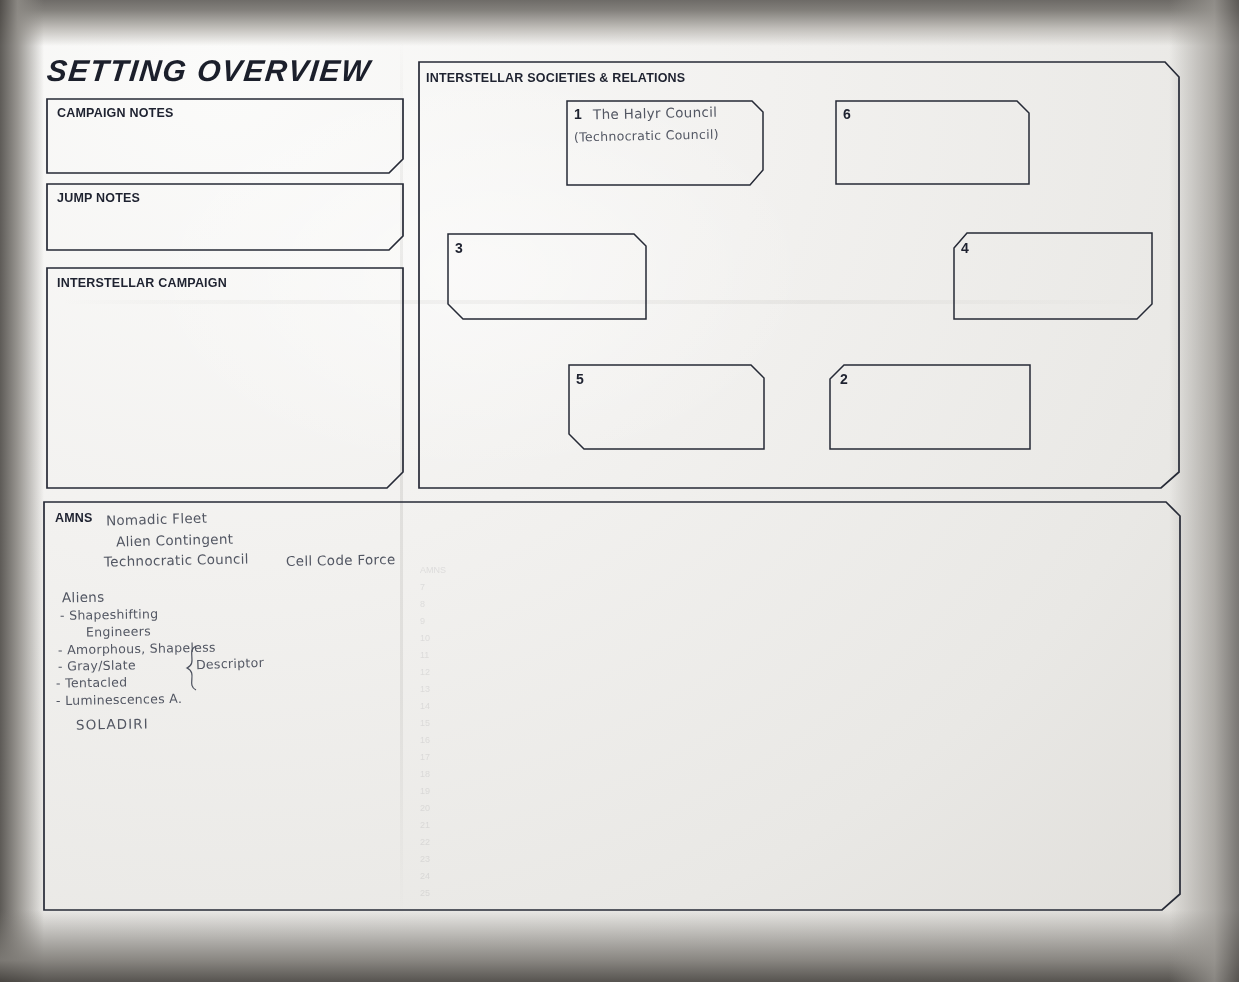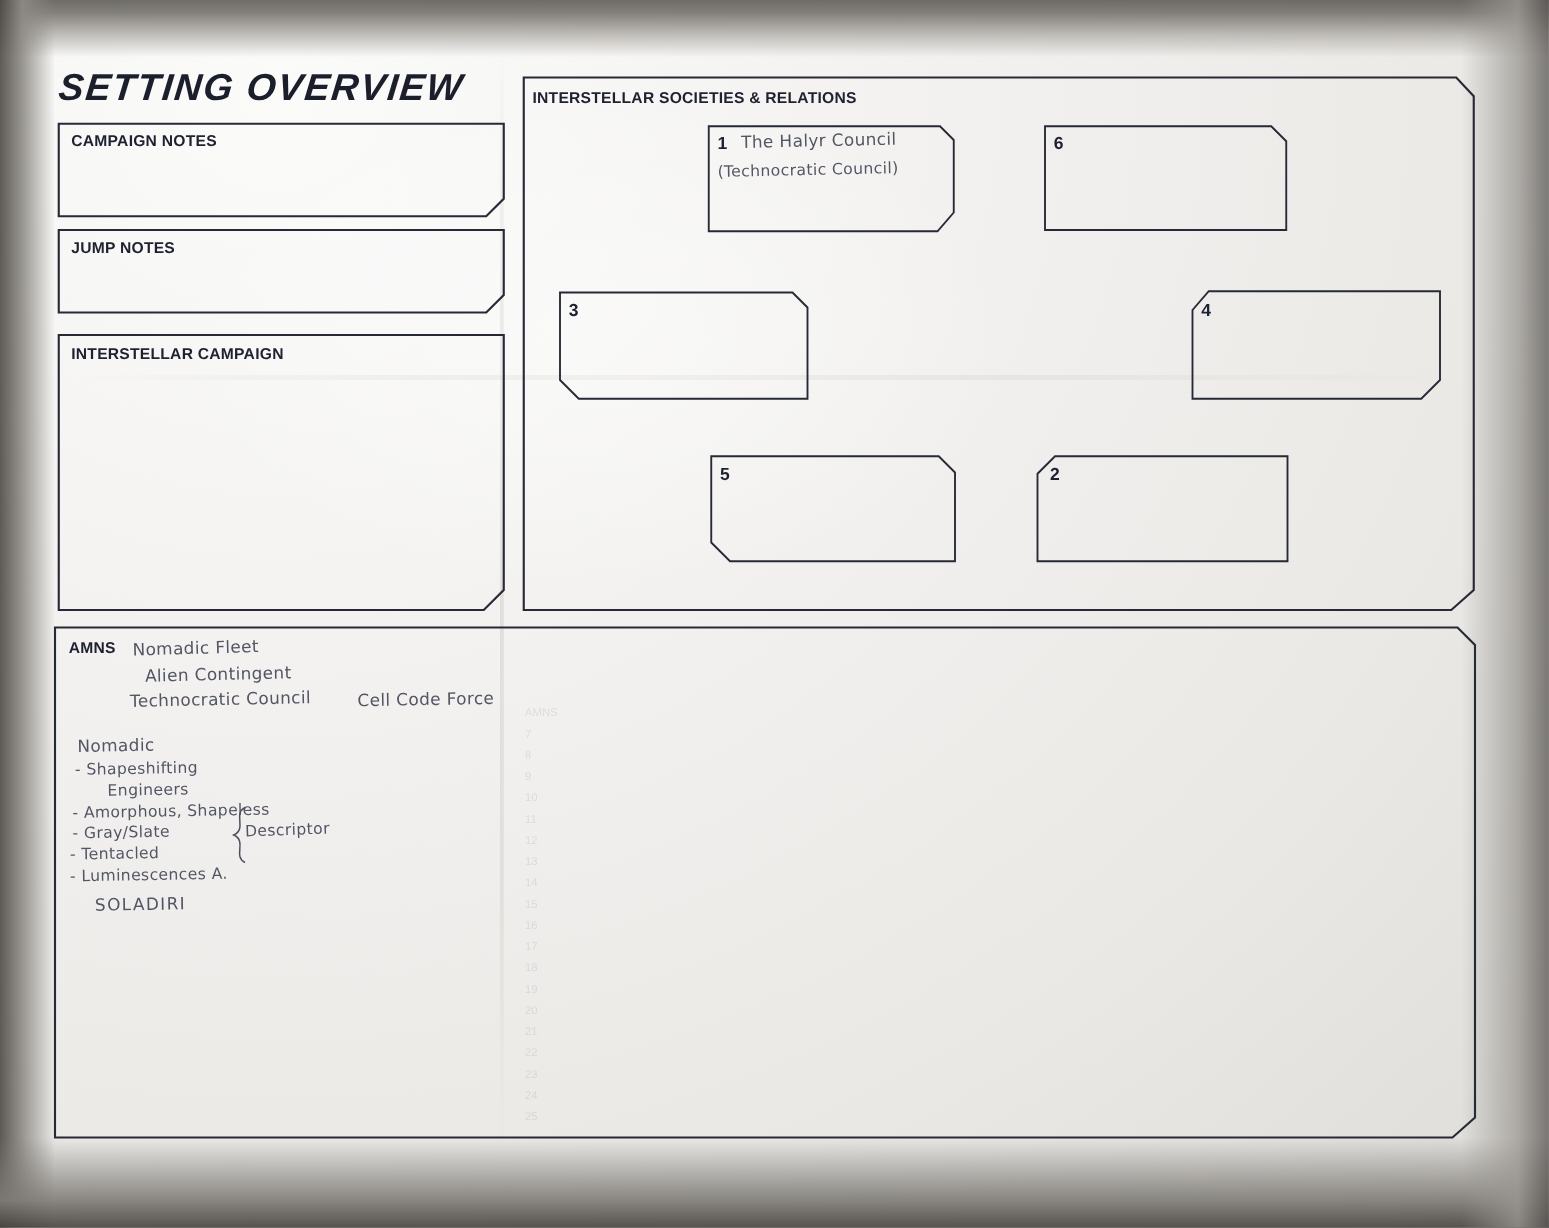--- a/index.html
+++ b/index.html
@@ -213,21 +213,21 @@
     <svg class="boxsvg" style="left:42px; top:500px;" width="1140" height="412" viewBox="0 0 1140 412">
       <path d="M2,2 L1124,2 L1138,16 L1138,394 L1120,410 L2,410 Z"></path>
     </svg>
     <div class="lbl" style="left:55px; top:511px;">AMNS</div>
 
     <div class="hand" style="left:106px; top:511px; transform:rotate(-1.6deg);">Nomadic Fleet</div>
     <div class="hand" style="left:116px; top:532px; transform:rotate(-1.4deg);">Alien Contingent</div>
     <div class="hand" style="left:104px; top:552px; transform:rotate(-1.2deg);">Technocratic Council</div>
     <div class="hand" style="left:286px; top:552px; transform:rotate(-1.0deg);">Cell Code Force</div>
 
-    <div class="hand" style="left:62px; top:589px; transform:rotate(-1.0deg);">Nomadic</div>
+    <div class="hand" style="left:62px; top:589px; transform:rotate(-1.0deg);">Aliens</div>
     <div class="hand sm" style="left:60px; top:607px; transform:rotate(-1.0deg);">- Shapeshifting</div>
     <div class="hand sm" style="left:86px; top:624px; transform:rotate(-1.0deg);">Engineers</div>
     <div class="hand sm" style="left:58px; top:641px; transform:rotate(-1.0deg);">- Amorphous, Shapeless</div>
     <div class="hand sm" style="left:58px; top:658px; transform:rotate(-1.0deg);">- Gray/Slate</div>
     <div class="hand sm" style="left:56px; top:675px; transform:rotate(-1.0deg);">- Tentacled</div>
     <div class="hand sm" style="left:56px; top:692px; transform:rotate(-1.0deg);">- Luminescences A.</div>
     <div class="hand sm" style="left:196px; top:656px; transform:rotate(-2.0deg);">Descriptor</div>
     <div class="hand caps" style="left:76px; top:716px; transform:rotate(-1.0deg);">SOLADIRI</div>
 
     <svg class="boxsvg" style="left:182px; top:645px;" width="18" height="46" viewBox="0 0 18 46">

